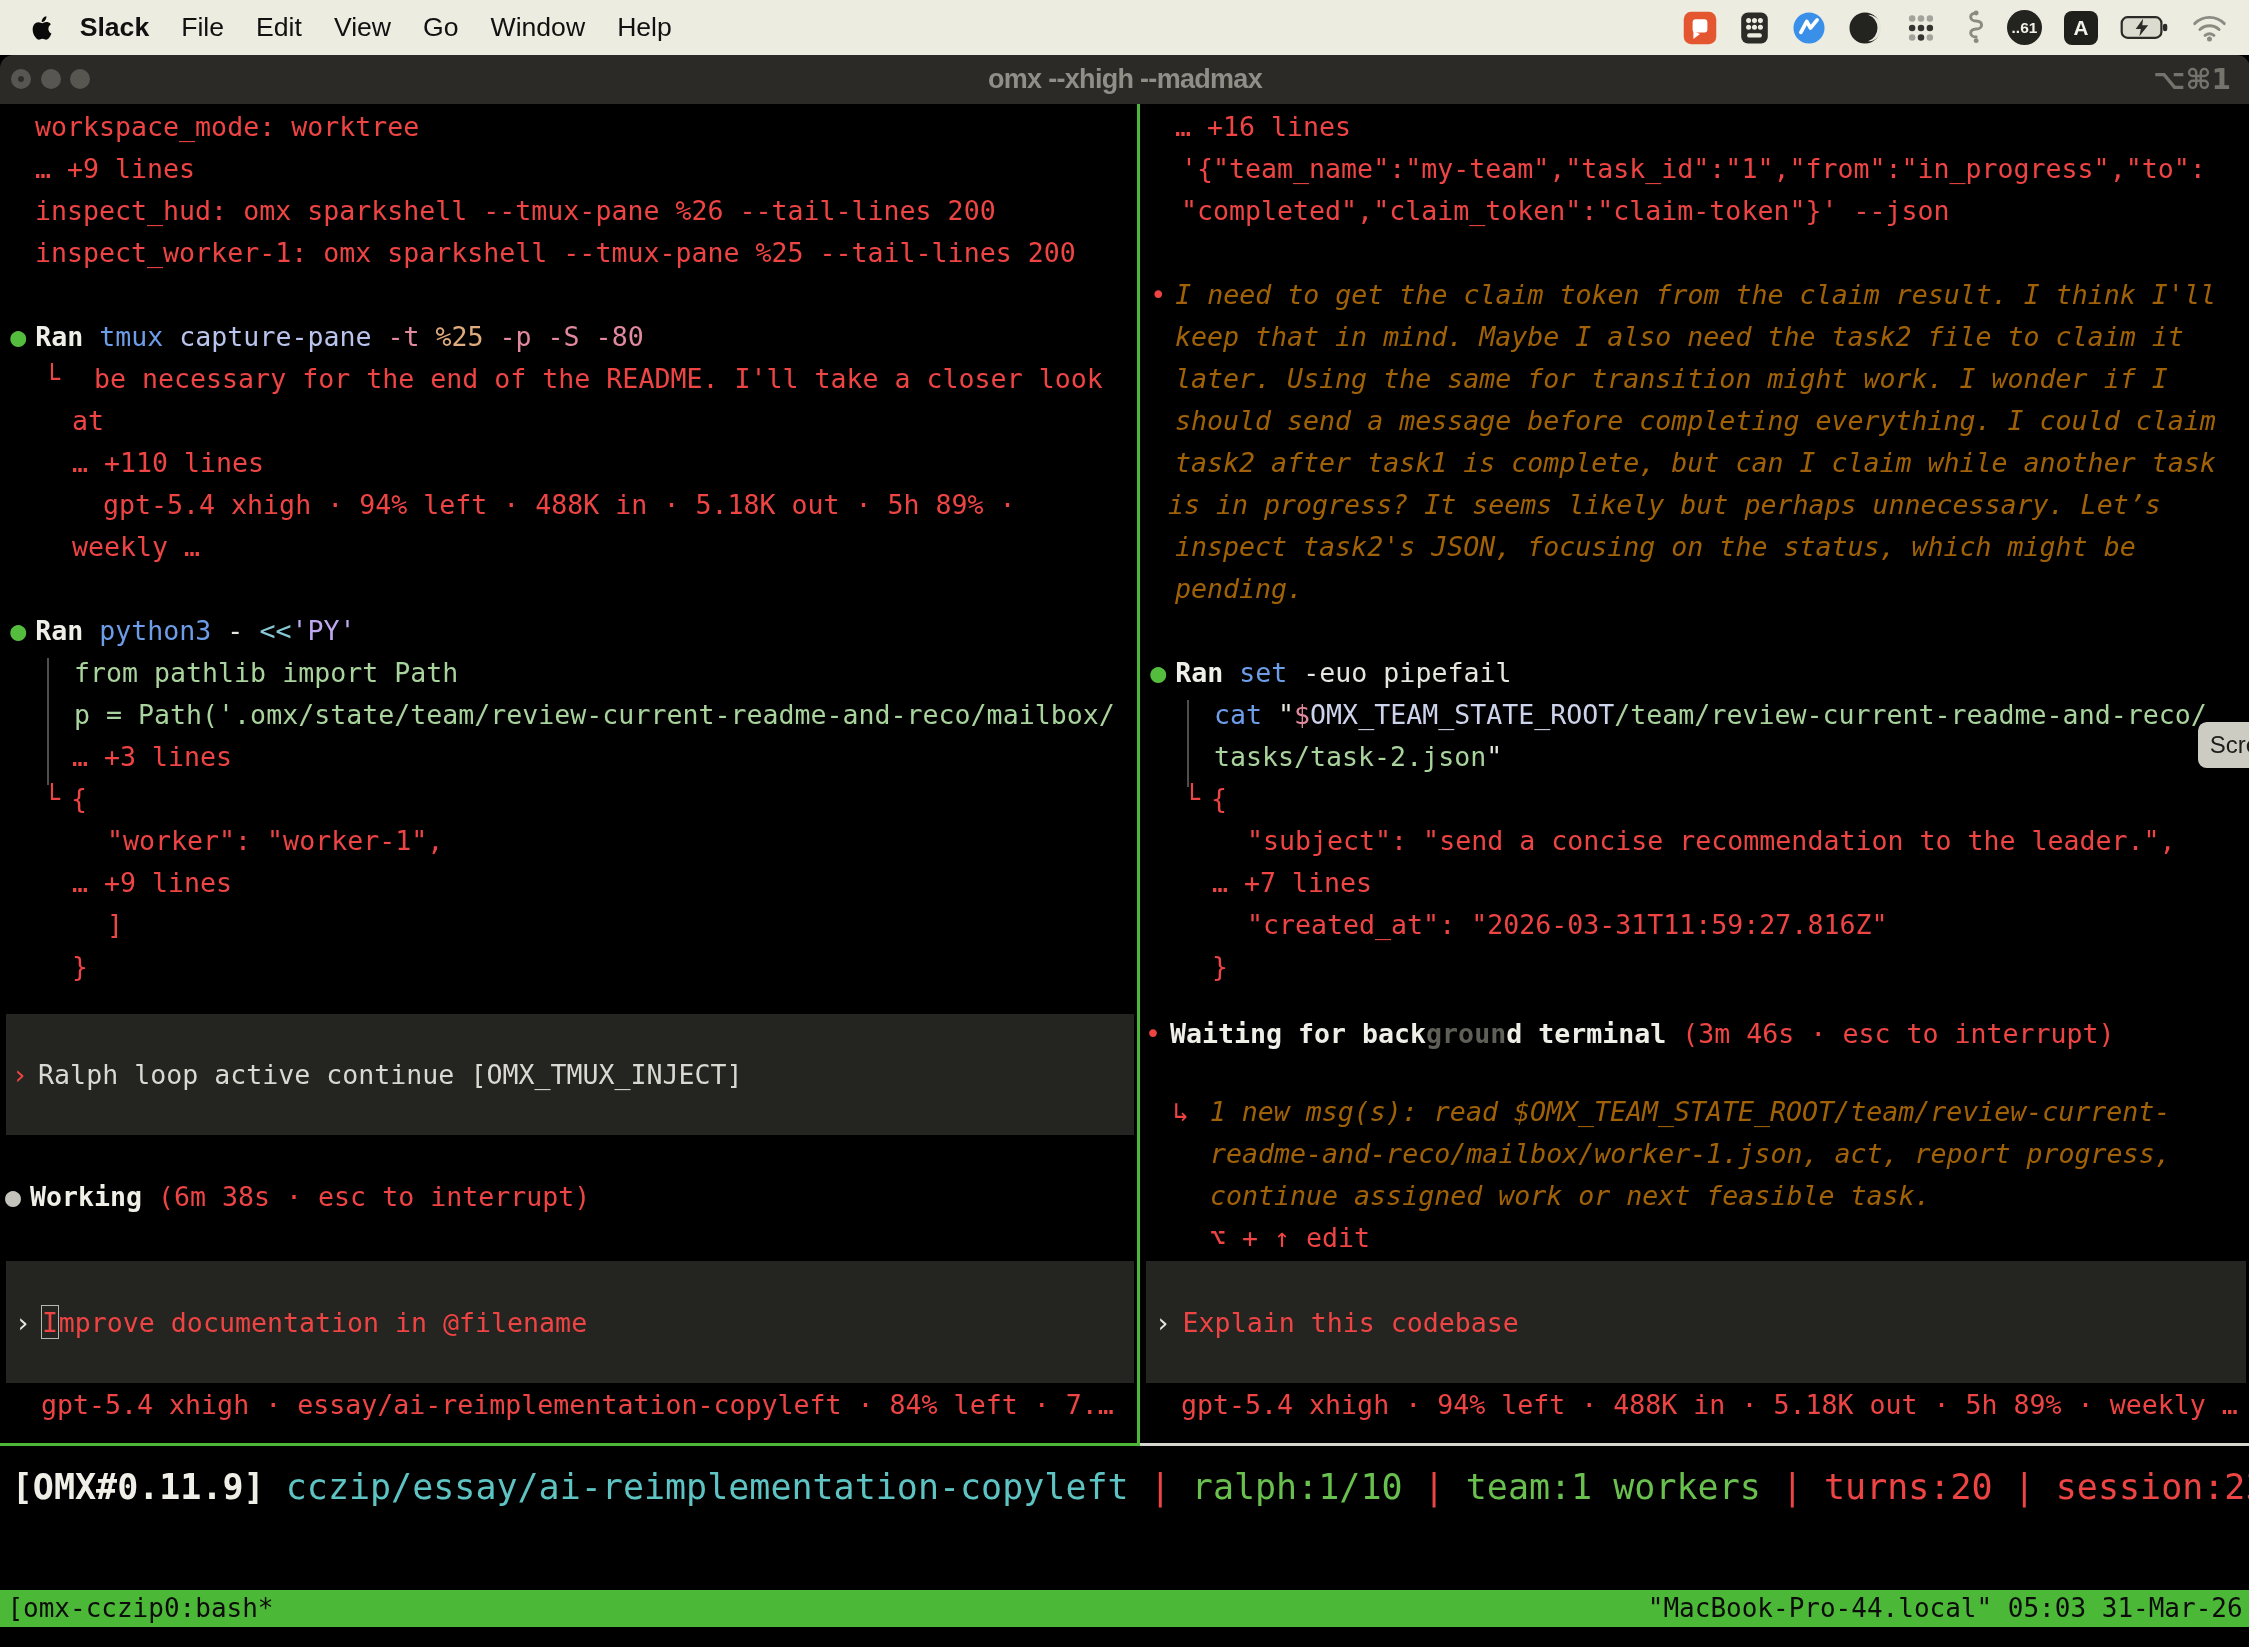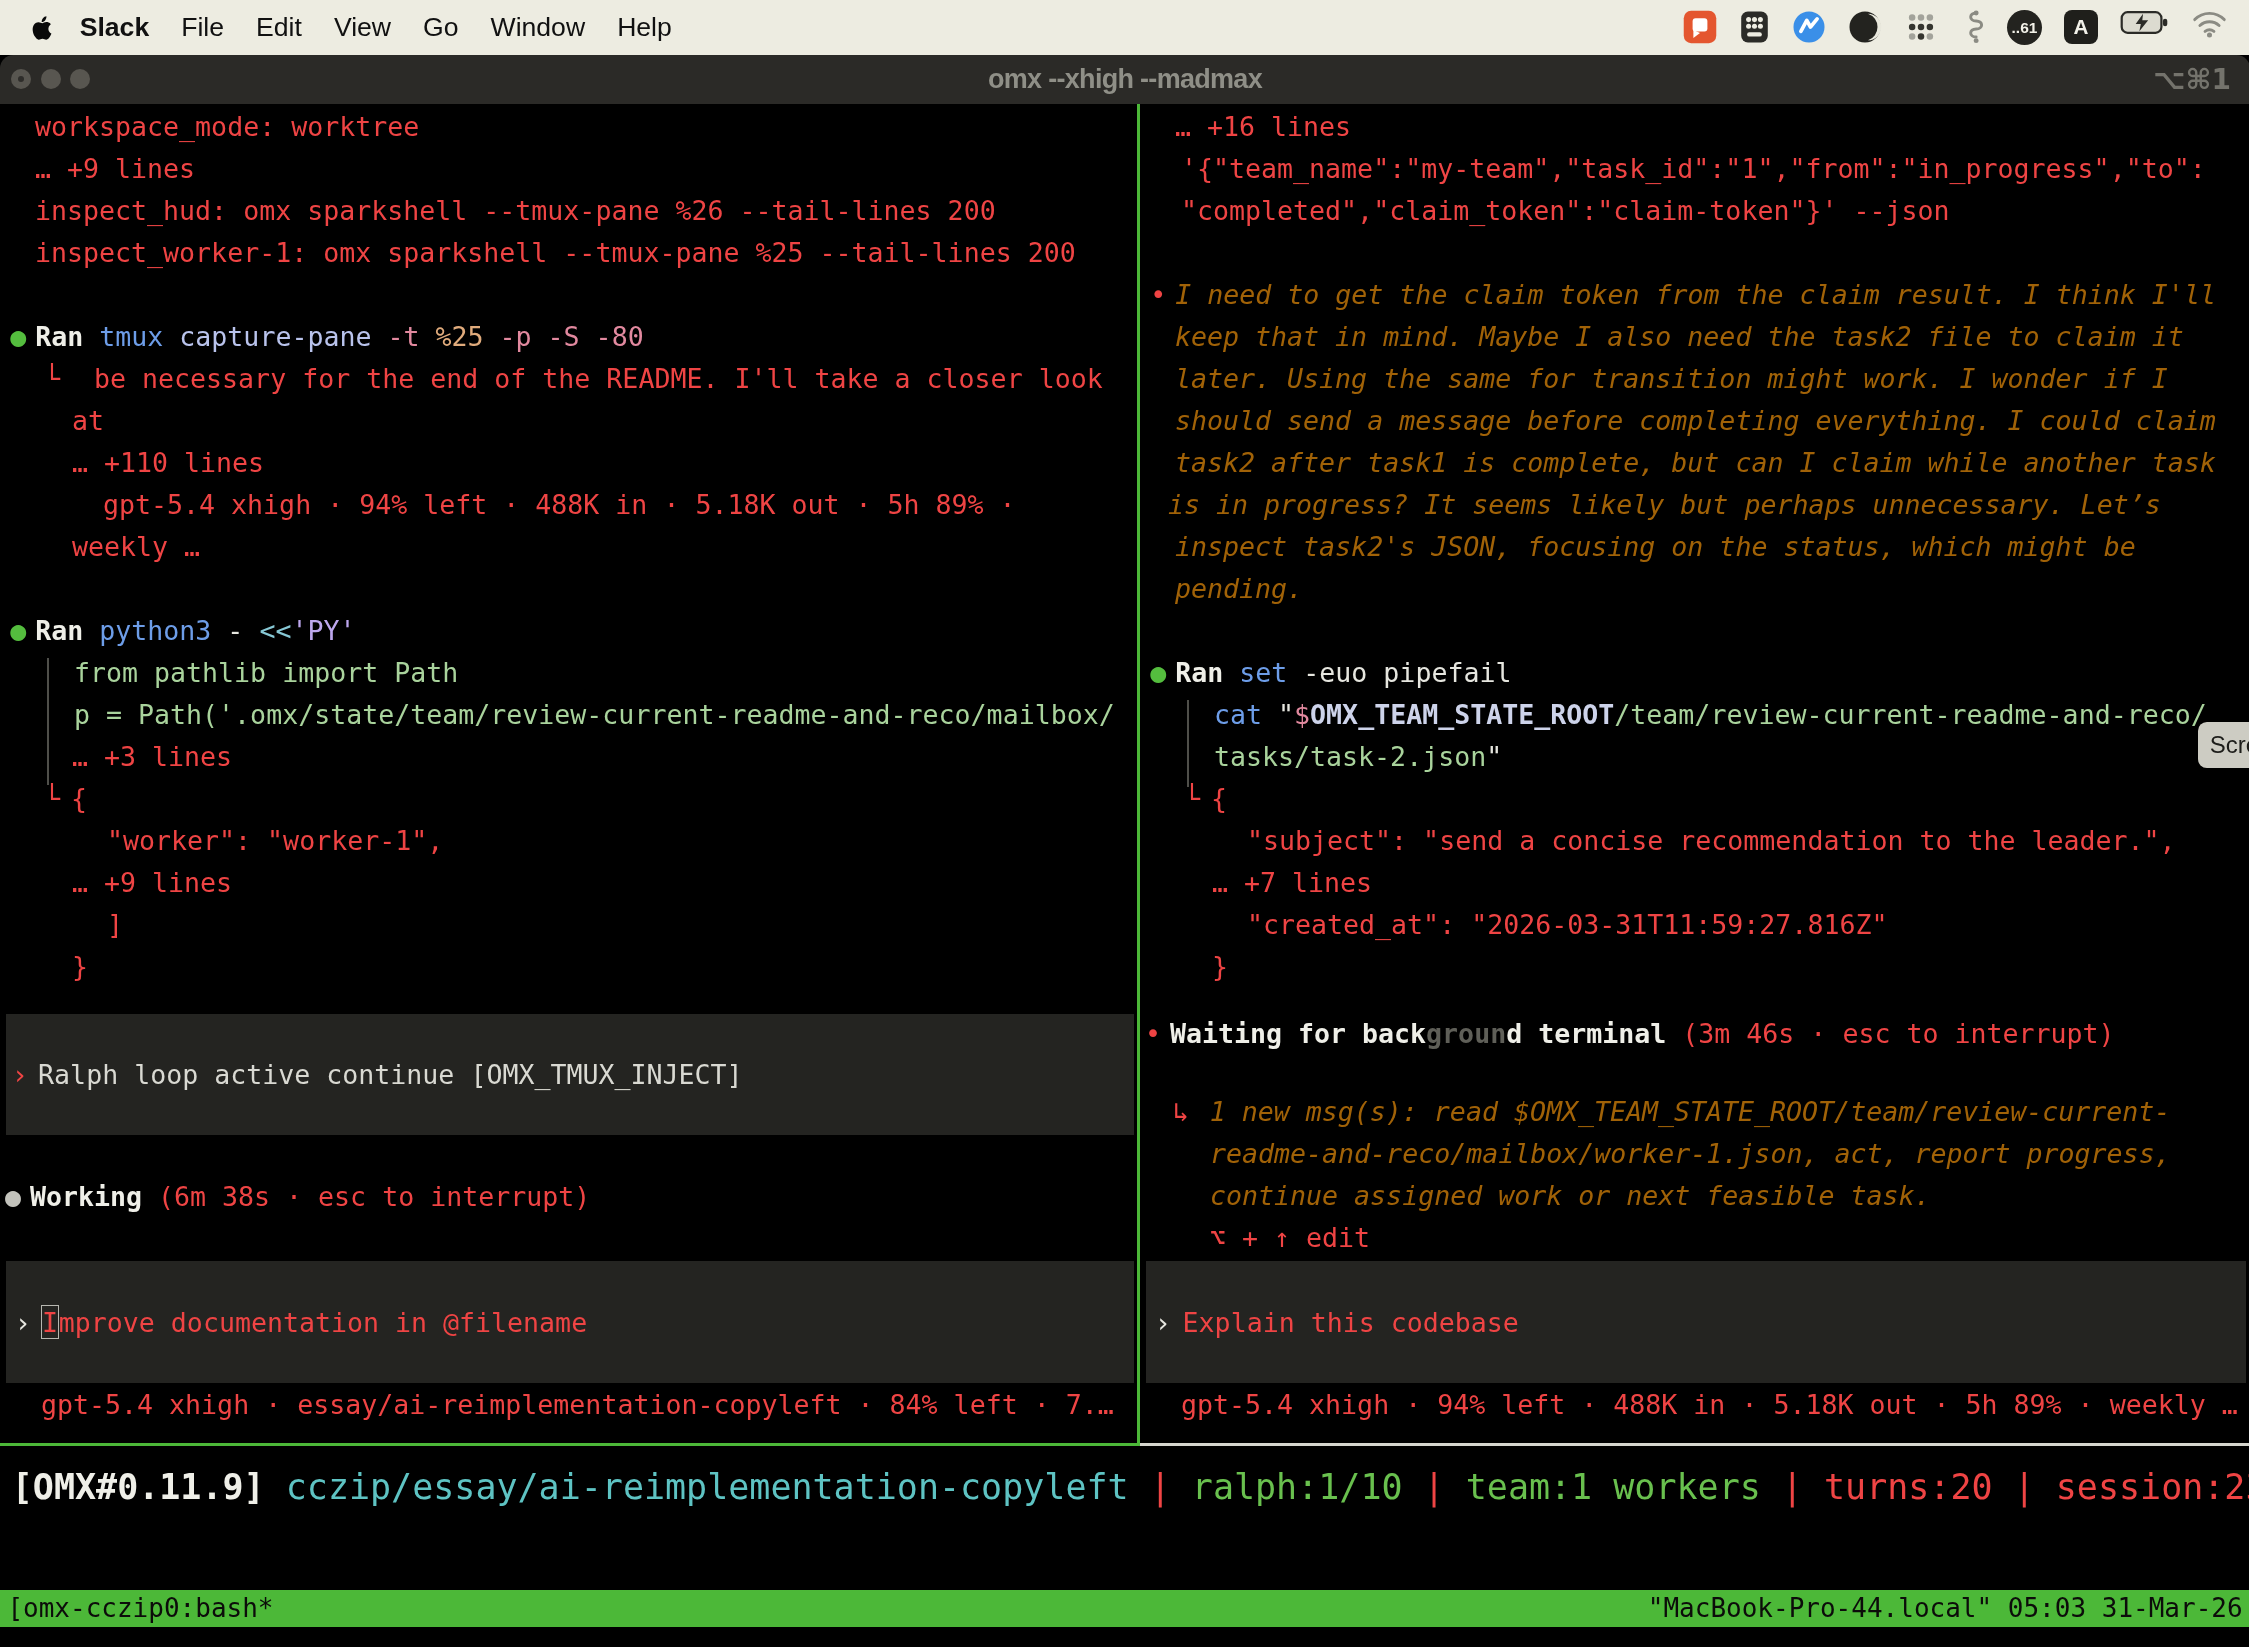--- a/index.html
+++ b/index.html
@@ -5,21 +5,21 @@
   html,body{margin:0;padding:0;width:2250px;height:1648px;background:#000;overflow:hidden;
     font-family:"DejaVu Sans Mono","DejaVu Sans",monospace;}
   
   .menubar{position:absolute;left:0;top:0;width:2250px;height:55px;background:#edece1;
     display:flex;align-items:center;justify-content:space-between;
     font-family:"Liberation Sans",sans-serif;font-size:26.6px;color:#111;}
   .menu-left{display:flex;align-items:center;padding-left:29.5px;}
   .mi{margin-left:32px;}
   .mi.b{font-weight:700;margin-left:26.6px;}
   .apple svg{display:block;width:23.6px;height:28px;fill:#0a0a0a;}
-  .menu-right{display:flex;align-items:flex-start;gap:22px;padding-right:22px;}
+  .menu-right{display:flex;align-items:center;gap:22px;padding-right:22px;}
   .sicon{display:flex;align-items:center;justify-content:center;}
   .badge-count{width:35px;height:35px;border-radius:50%;background:#23231f;color:#f2f1e8;
     font-size:15.5px;font-weight:700;display:flex;align-items:center;justify-content:center;letter-spacing:0;}
   .badge-a{width:34px;height:34px;border-radius:8px;background:#1f1f1b;color:#f2f1e8;
     font-size:20.7px;font-weight:700;display:flex;align-items:center;justify-content:center;}
   
   .window{position:absolute;left:0;top:55px;width:2250px;height:1593px;background:#000;
     border-radius:13.3px 13.3px 10.3px 10.3px;overflow:hidden;}
   .titlebar{position:absolute;left:0;top:0;width:100%;height:49px;background:#2b2a27;}
   .tl-group{position:absolute;left:11px;top:14px;display:flex;gap:9.6px;}
@@ -37,21 +37,21 @@
   .hrule{position:absolute;top:1388px;height:3px;}
   .hl-left{left:0;width:1140px;background:#4cb838;}
   .hl-right{left:1140px;right:0;background:#d6d6ce;}
   .lines{padding-top:1.5px;}
   .ln{height:42px;line-height:42px;font-size:26.6px;white-space:pre;}
   .ln span{white-space:pre;}
   
   .g{color:#ef4444;} .gi{color:#a16207;font-style:italic;}
   .w{color:#e6e6df;} .wb{color:#efefe8;font-weight:700;} .dimb{color:#5f5f58;font-weight:700;}
   .bw{color:#d9d9d2;}
-  .bl{color:#6d9de8;} .lv{color:#b9c3ec;} .lv2{color:#cdd3ea;font-weight:bold;}
+  .bl{color:#6d9de8;} .lv{color:#b9c3ec;} .lv2{color:#cdd3ea;}
   .pk{color:#e2899f;} .or{color:#e0ab7c;} .gn{color:#a9d39c;}
   .gb{color:#54bd3e;} .tl{color:#87c8d5;} .pu{color:#bda7ee;}
   .cy{color:#5ec3c3;} .gns{color:#69c04e;} .wg{color:#c3c3bc;}
   .vborder{position:absolute;left:47px;width:2.2px;background:#4f4f4a;}
   .banner{position:absolute;left:5.9px;right:4.4px;top:910px;height:121px;background:#242421;
     display:flex;align-items:center;padding-left:5.9px;font-size:26.6px;white-space:pre;}
   .absline{position:absolute;left:0;right:0;height:43px;line-height:43px;font-size:26.6px;
     padding-left:5px;white-space:pre;}
   .msgblock{position:absolute;left:0;right:0;}
   .inputbox{position:absolute;left:5.9px;right:4.4px;top:1157px;height:122px;background:#242421;

